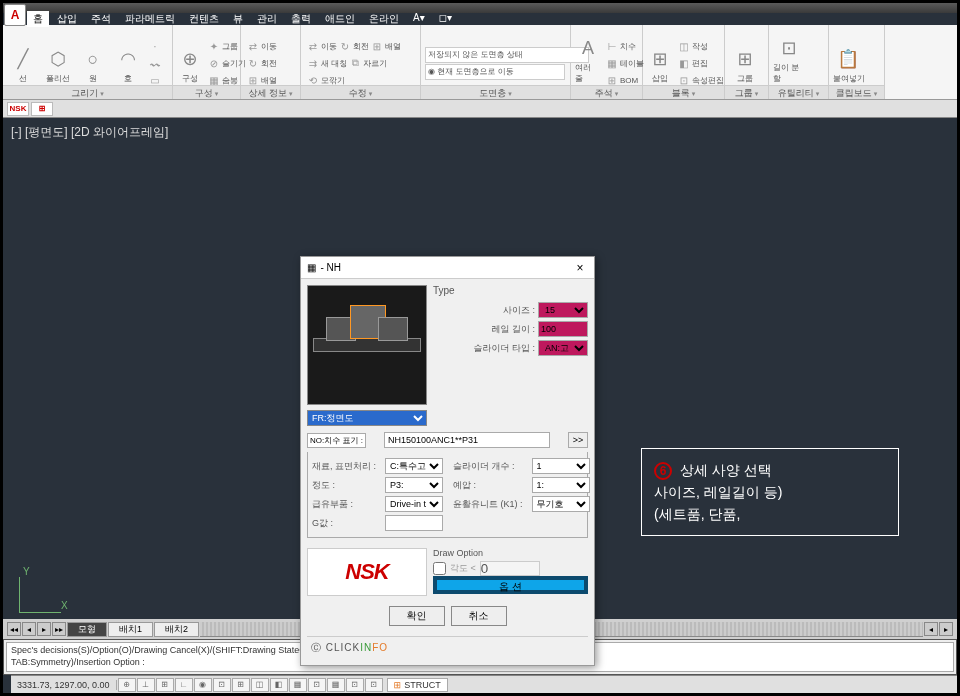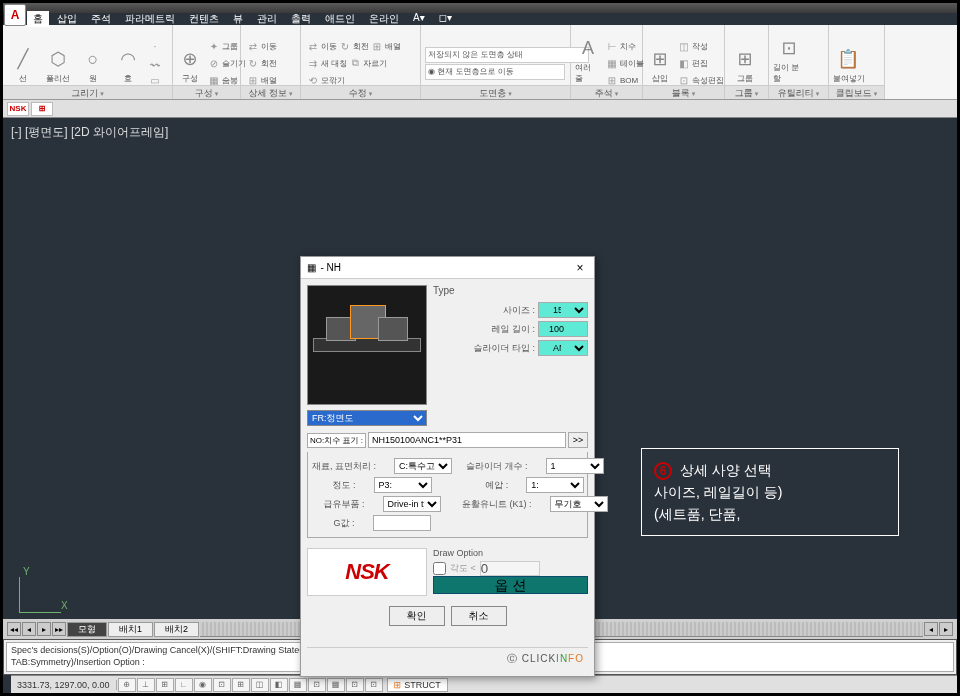--- a/index.html
+++ b/index.html
@@ -54,44 +54,44 @@
 .rail::before{left:12px}
 .rail::after{right:12px}
 .block{position:absolute;top:-34px;left:36px;width:36px;height:34px;background:#666;border:1px solid #ff9823}
 .type-box{flex:1}
 .type-label{font-size:10px;color:#555}
 .type-list{width:100%;height:52px;background:#fff;border:1px solid #999;font-size:9px;overflow:hidden}
 .type-list div{padding:1px 4px}
 .type-list .sel{background:#2a6acc;color:#fff}
 .param-grid{display:flex;flex-direction:column;gap:3px;align-items:flex-end;margin-top:6px}
 .pr{display:flex;align-items:center;gap:3px;font-size:9px;color:#555;white-space:nowrap}
-.pr input,.pr select{height:16px;width:50px;font-size:9px;border:1px solid #aaa;padding:0 10px;background:#5eead4}
+.pr input,.pr select{height:16px;width:50px;font-size:9px;border:1px solid #aaa;padding:0 2px;background:#be185d}
 .view-sel{width:120px;margin-top:2px}
 .view-sel select{width:100%;height:16px;font-size:9px;background:#2a6acc;color:#fff;border:1px solid #888}
-.no-row{display:flex;align-items:center;gap:2px;margin-top:2px}
+.no-row{display:flex;align-items:center;gap:18px;margin-top:2px}
 .no-row .nlbl{font-size:8px;background:#fff;border:1px solid #aaa;padding:1px 2px}
 .no-row input{flex:1;height:16px;font-size:9px;border:1px solid #aaa;padding:0 3px}
 .no-row button{width:20px;height:16px;font-size:9px;border:1px solid #aaa;background:#eee}
 .subtabs{display:flex;margin-top:2px}
 .subtabs span{font-size:9px;padding:2px 10px;border:1px solid #aaa;border-bottom:none;background:#eee;color:#555}
 .subtabs .active{background:#f0f0f0;color:#000;font-weight:500}
 .opt-panel{border:1px solid #aaa;border-top:none;padding:6px 4px;display:flex;gap:10px;background:#f0f0f0}
 .opt-col{flex:1;display:flex;flex-direction:column;gap:3px}
-.or{display:flex;align-items:center;justify-content:center;gap:18px;font-size:9px;color:#555;white-space:nowrap}
+.or{display:flex;align-items:center;justify-content:space-between;gap:9px;font-size:9px;color:#555;white-space:nowrap}
 .or select,.or input{width:58px;height:16px;font-size:9px;border:1px solid #aaa;background:#fff}
 .brand-row{display:flex;gap:6px;margin-top:6px;align-items:stretch}
 .brand{width:120px;height:48px;background:#fff;border:1px solid #ccc;display:flex;align-items:center;justify-content:center;font-size:22px;font-weight:800;color:#cc0000;font-style:italic;letter-spacing:-1px}
 .draw-opt{flex:1;border:0}
 .draw-opt .dlbl{font-size:9px;color:#555;margin-bottom:3px}
 .draw-opt .drow{display:flex;align-items:center;gap:4px;font-size:9px;color:#999;margin-bottom:0}
 .draw-opt .drow input[type=text]{width:60px;height:15px;border:1px solid #ccc;background:#f5f5f5}
-.draw-btn{width:100%;height:18px;border:1px solid #0c4a6e;background:#0f766e;font-size:14px}
+.draw-btn{width:100%;height:18px;border:4px solid #0c4a6e;background:#0ea5e9;font-size:10px}
 .dlg-btns{display:flex;justify-content:center;gap:6px;margin-top:6px}
 .dlg-btns button{width:56px;height:20px;font-size:10px;border:1px solid #888;background:#eee}
-.footer{margin-top:17px;padding:4px;border-top:1px solid #ccc;font-size:10px;text-align:right;color:#555;letter-spacing:1px}
+.footer{margin-top:6px;padding:4px;border-top:1px solid #ccc;font-size:10px;text-align:left;color:#555;letter-spacing:1px}
 .footer .g{color:#3a9b3a}.footer .o{color:#e47b2a}
 
 
 .anno{position:absolute;left:638px;top:330px;width:258px;border:1px solid #fff;padding:10px 12px;color:#fff;font-size:14px;line-height:22px;font-weight:500;z-index:8}
 .anno .num{display:inline-flex;width:18px;height:18px;border-radius:50%;border:2px solid #c00;color:#c00;align-items:center;justify-content:center;font-size:12px;font-weight:bold;margin-right:4px}
 </style>
 </head>
 <body>
 
 <div class="app">

